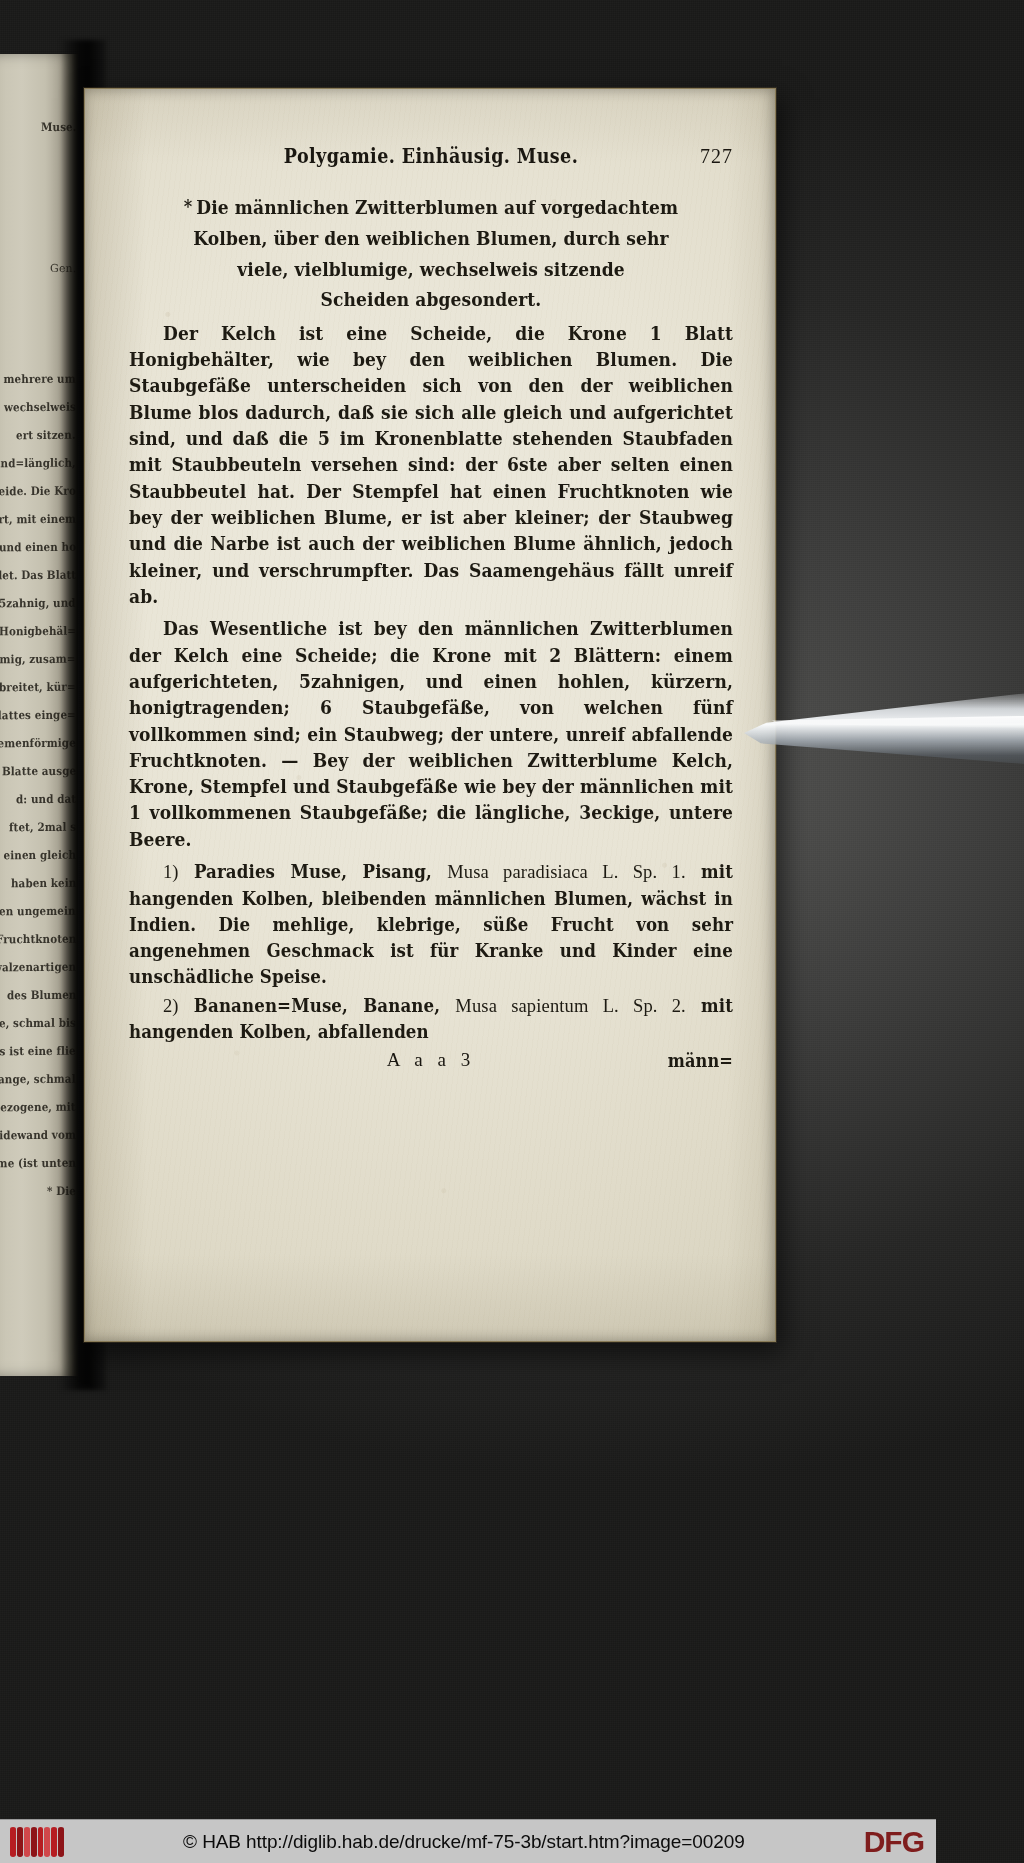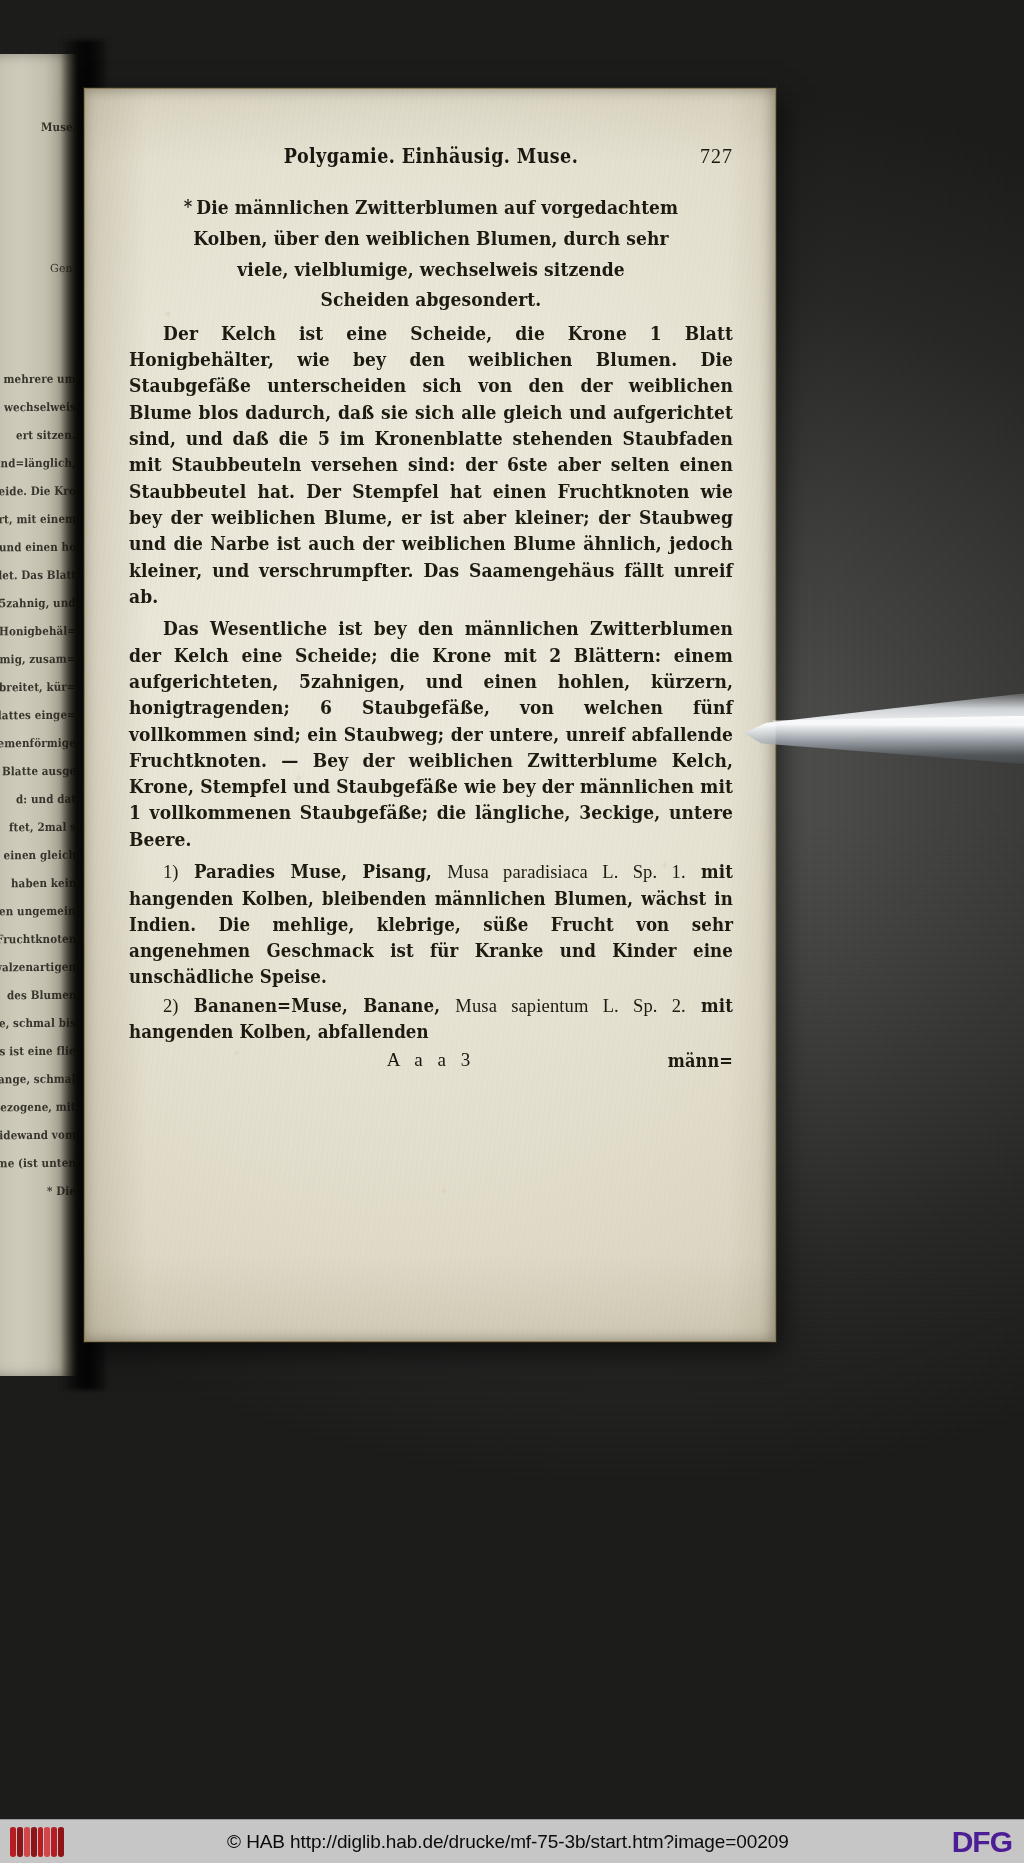--- a/index.html
+++ b/index.html
@@ -221,21 +221,21 @@
     position: absolute; left: 10%; right: 0; top: 30%; height: 14%;
     background: linear-gradient(180deg, rgba(255,255,255,.95), rgba(255,255,255,.15));
     clip-path: polygon(100% 0, 100% 100%, 2% 66%, 0 40%);
     filter: blur(.6px);
   }
 
   
   #info-bar {
     position: absolute;
     left: 0; bottom: 0;
-    width: 1024px; height: 44px;
+    width: 936px; height: 44px;
     background: #c6c6c6;
     border-top: 1px solid #9a9a9a;
     display: flex;
     align-items: center;
     justify-content: space-between;
     padding: 0 10px;
   }
   #info-bar .credit {
     flex: 1;
     text-align: center;
@@ -256,21 +256,21 @@
     border-radius: 50% / 8%;
   }
   #color-target i:nth-child(2n) { background: #8d1418; }
   #color-target i:nth-child(3n) { background: #d0474b; }
   #dfg-logo {
     flex: 0 0 auto;
     font-family: "Liberation Sans", sans-serif;
     font-weight: 700;
     font-size: 30px;
     letter-spacing: -1px;
-    color: #4c1d95;
+    color: #7f1d1d;
     padding-right: 2px;
   }
 </style>
 </head>
 <body>
 
 <div id="scan-backdrop">
   <div id="backdrop-grain"></div>
 </div>
 

